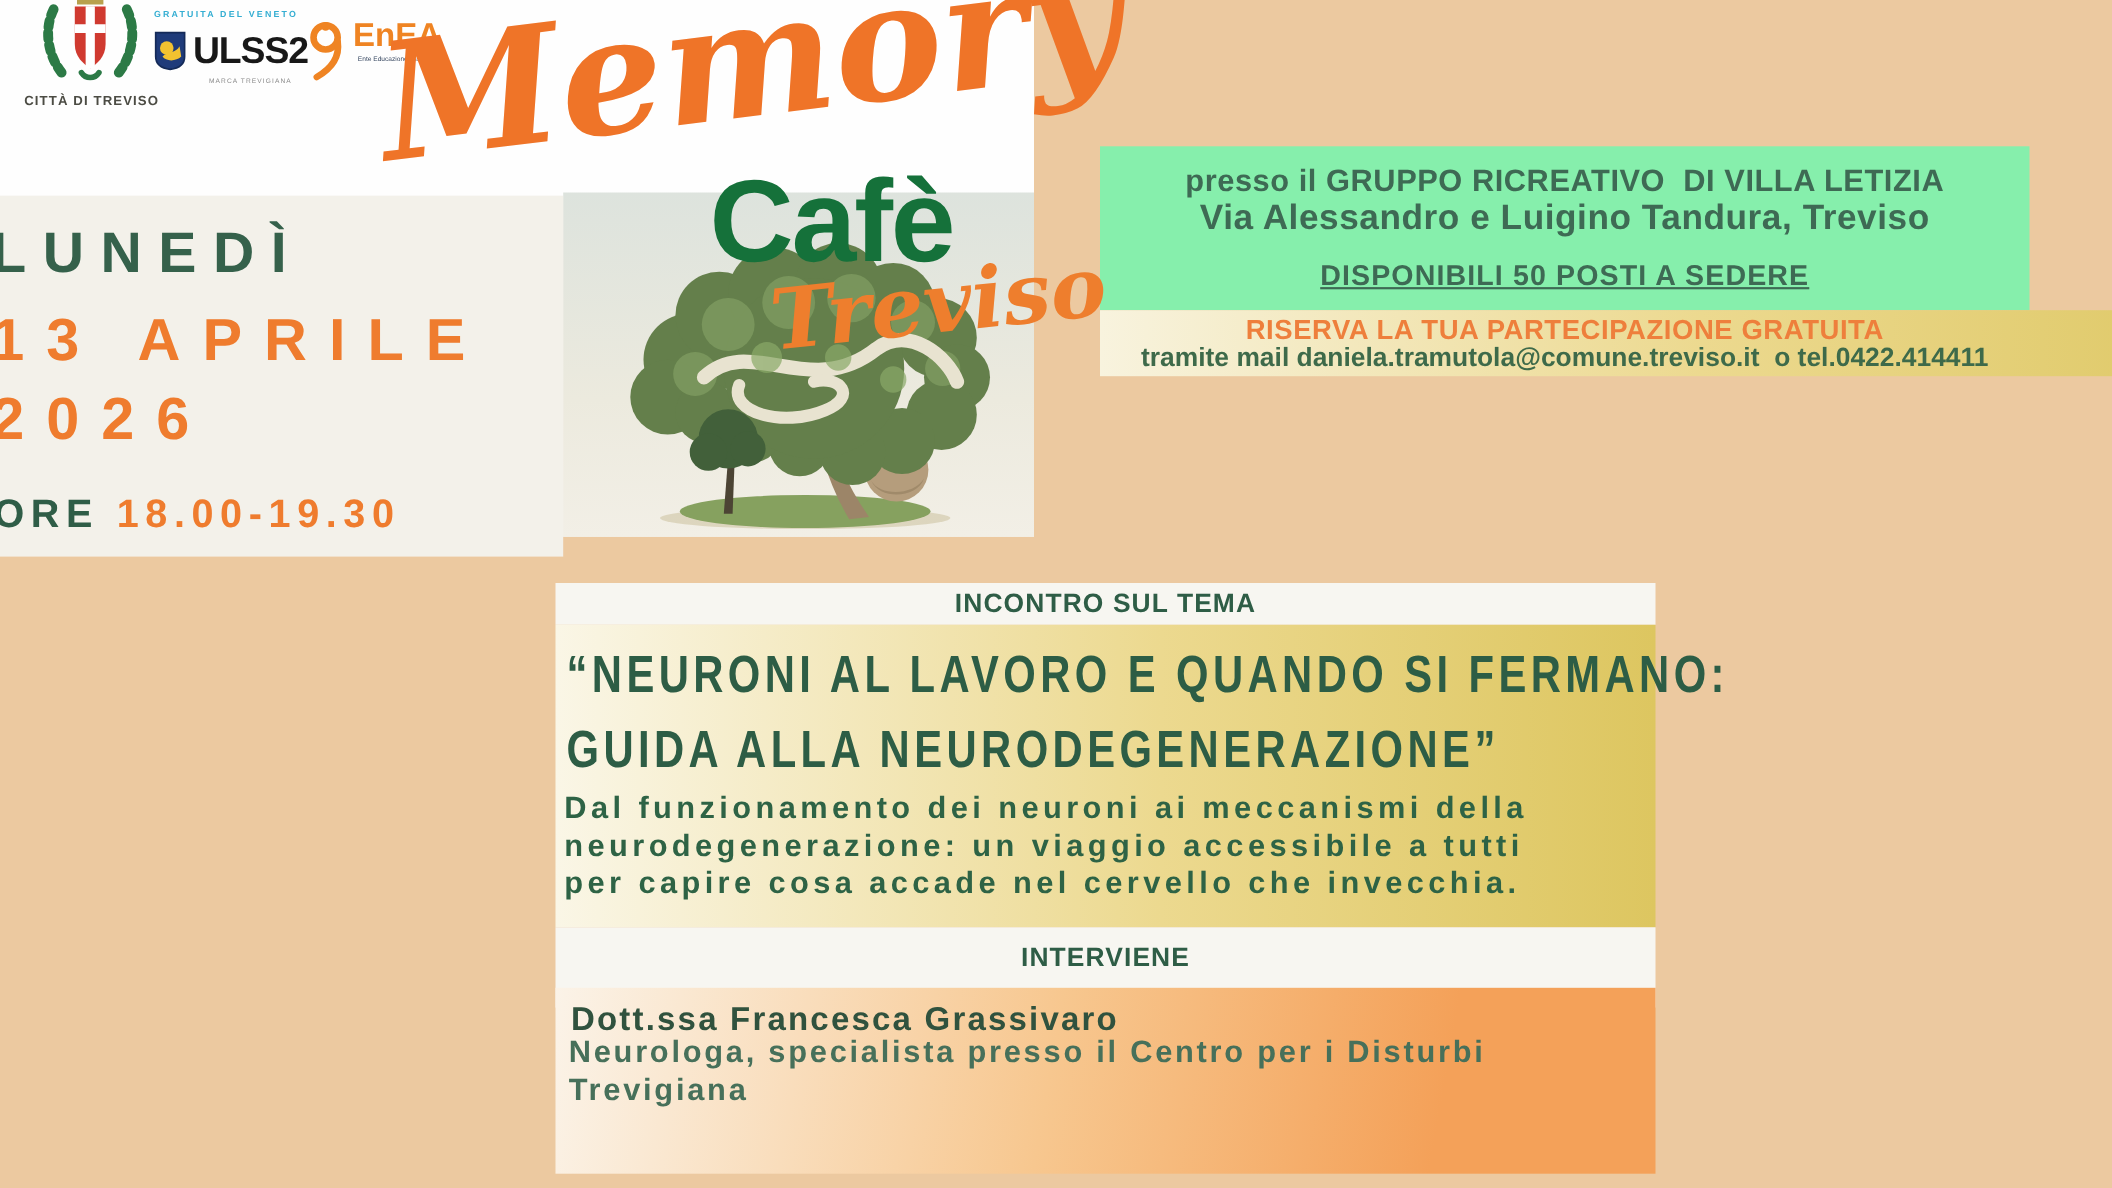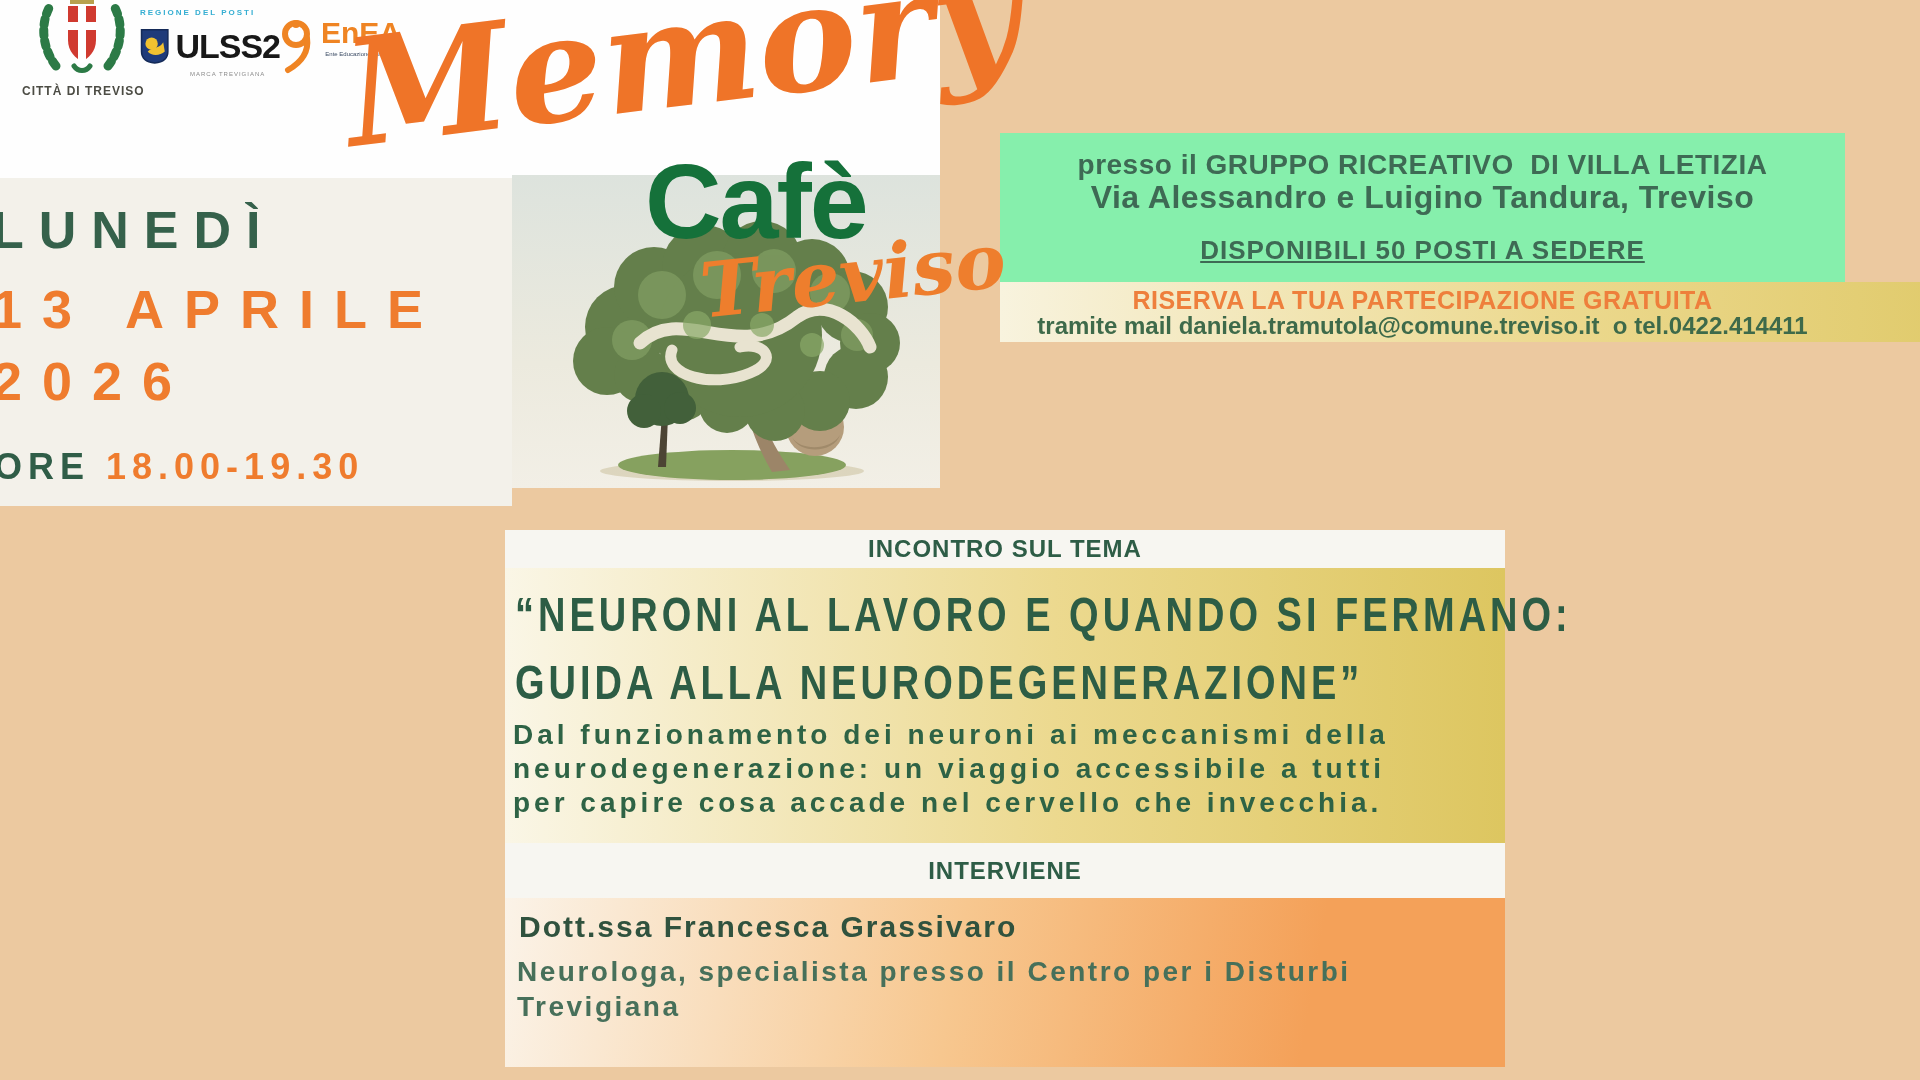--- a/index.html
+++ b/index.html
@@ -75,21 +75,21 @@
   .topic-title-2 { top:88px; }
   .topic-desc { position:absolute; left:8px; top:150px; font-size:28px; font-weight:bold;
     color:#2e6345; letter-spacing:4px; line-height:34px; white-space:nowrap; }
   .speaker-band { position:absolute; left:0; top:313px; width:1000px; height:73px; background:#f7f6f1; }
   .speaker-header { position:absolute; left:0; top:14px; width:1000px; text-align:center;
     font-size:24px; font-weight:bold; color:#2e5d46; letter-spacing:1px; }
   .speaker-box { position:absolute; left:0; top:368px; width:1000px; height:169px;
     background:linear-gradient(100deg,#fbf3e8 0%,#f7c78f 45%,#f4a159 80%); }
   .speaker-name { position:absolute; left:14px; top:12px; font-size:30px; font-weight:bold;
     color:#30523e; letter-spacing:2px; white-space:nowrap; }
-  .speaker-bio { position:absolute; left:12px; top:56px; font-size:28px; font-weight:bold;
+  .speaker-bio { position:absolute; left:12px; top:40px; font-size:28px; font-weight:bold;
     color:#47705a; letter-spacing:2.5px; line-height:35px; white-space:nowrap; }
 </style>
 </head>
 <body>
 
 <div class="page">
 
   <section class="poster">
     <div class="poster-topband"></div>
 
@@ -103,21 +103,21 @@
           <path d="M32,10 L60,10 L60,44 C60,56 52,62 46,66 C40,62 32,56 32,44 Z" fill="#d03a30"></path>
           <rect x="42" y="10" width="8" height="56" fill="#ffffff" transform="translate(0,0)" clip-path="none"></rect>
           <path d="M32,26 L60,26 L60,34 L32,34 Z" fill="#ffffff"></path>
           <path d="M42,10 L50,10 L50,64 L46,66 L42,63 Z" fill="#ffffff"></path>
           <path d="M38,70 C42,76 50,76 54,70" fill="none" stroke="#2c7a46" stroke-width="5" stroke-linecap="round"></path>
         </svg>
         <div class="treviso-caption">CITTÀ DI TREVISO</div>
       </div>
 
       <div class="logo-ulss">
-        <div class="veneto-label">REGIONE DEL POSTI</div>
+        <div class="veneto-label">GRATUITA DEL VENETO</div>
         <div class="ulss-row">
           <svg width="38" height="46" viewBox="0 0 38 46">
             <path d="M2,2 L36,2 L36,30 C36,40 28,44 19,45 C10,44 2,40 2,30 Z" fill="#1f3b7a" stroke="#142a58" stroke-width="2"></path>
             <circle cx="15" cy="20" r="8" fill="#f2c230"></circle>
             <path d="M10,30 C16,24 26,26 30,18 L32,30 C26,36 14,36 10,30 Z" fill="#f2c230"></path>
           </svg>
           <span class="ulss-text">ULSS2</span>
         </div>
         <div class="ulss-sub">MARCA TREVIGIANA</div>
       </div>

